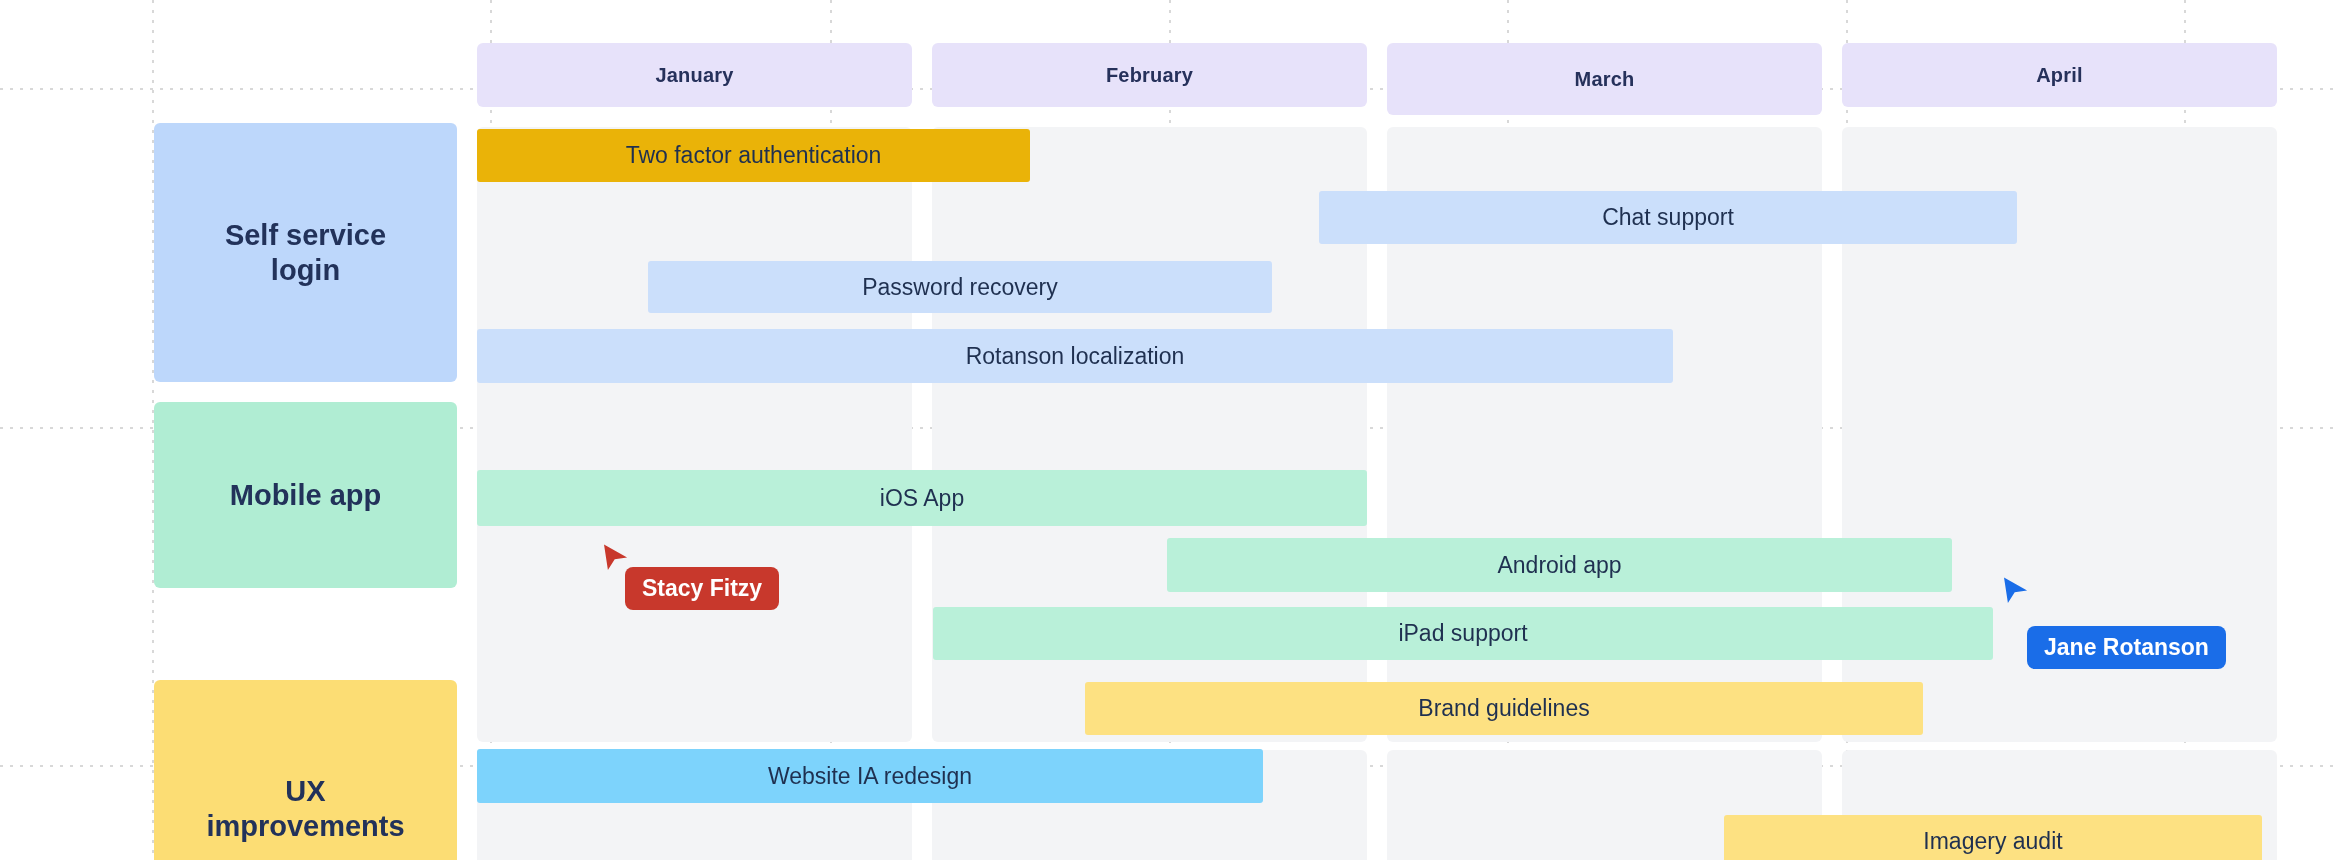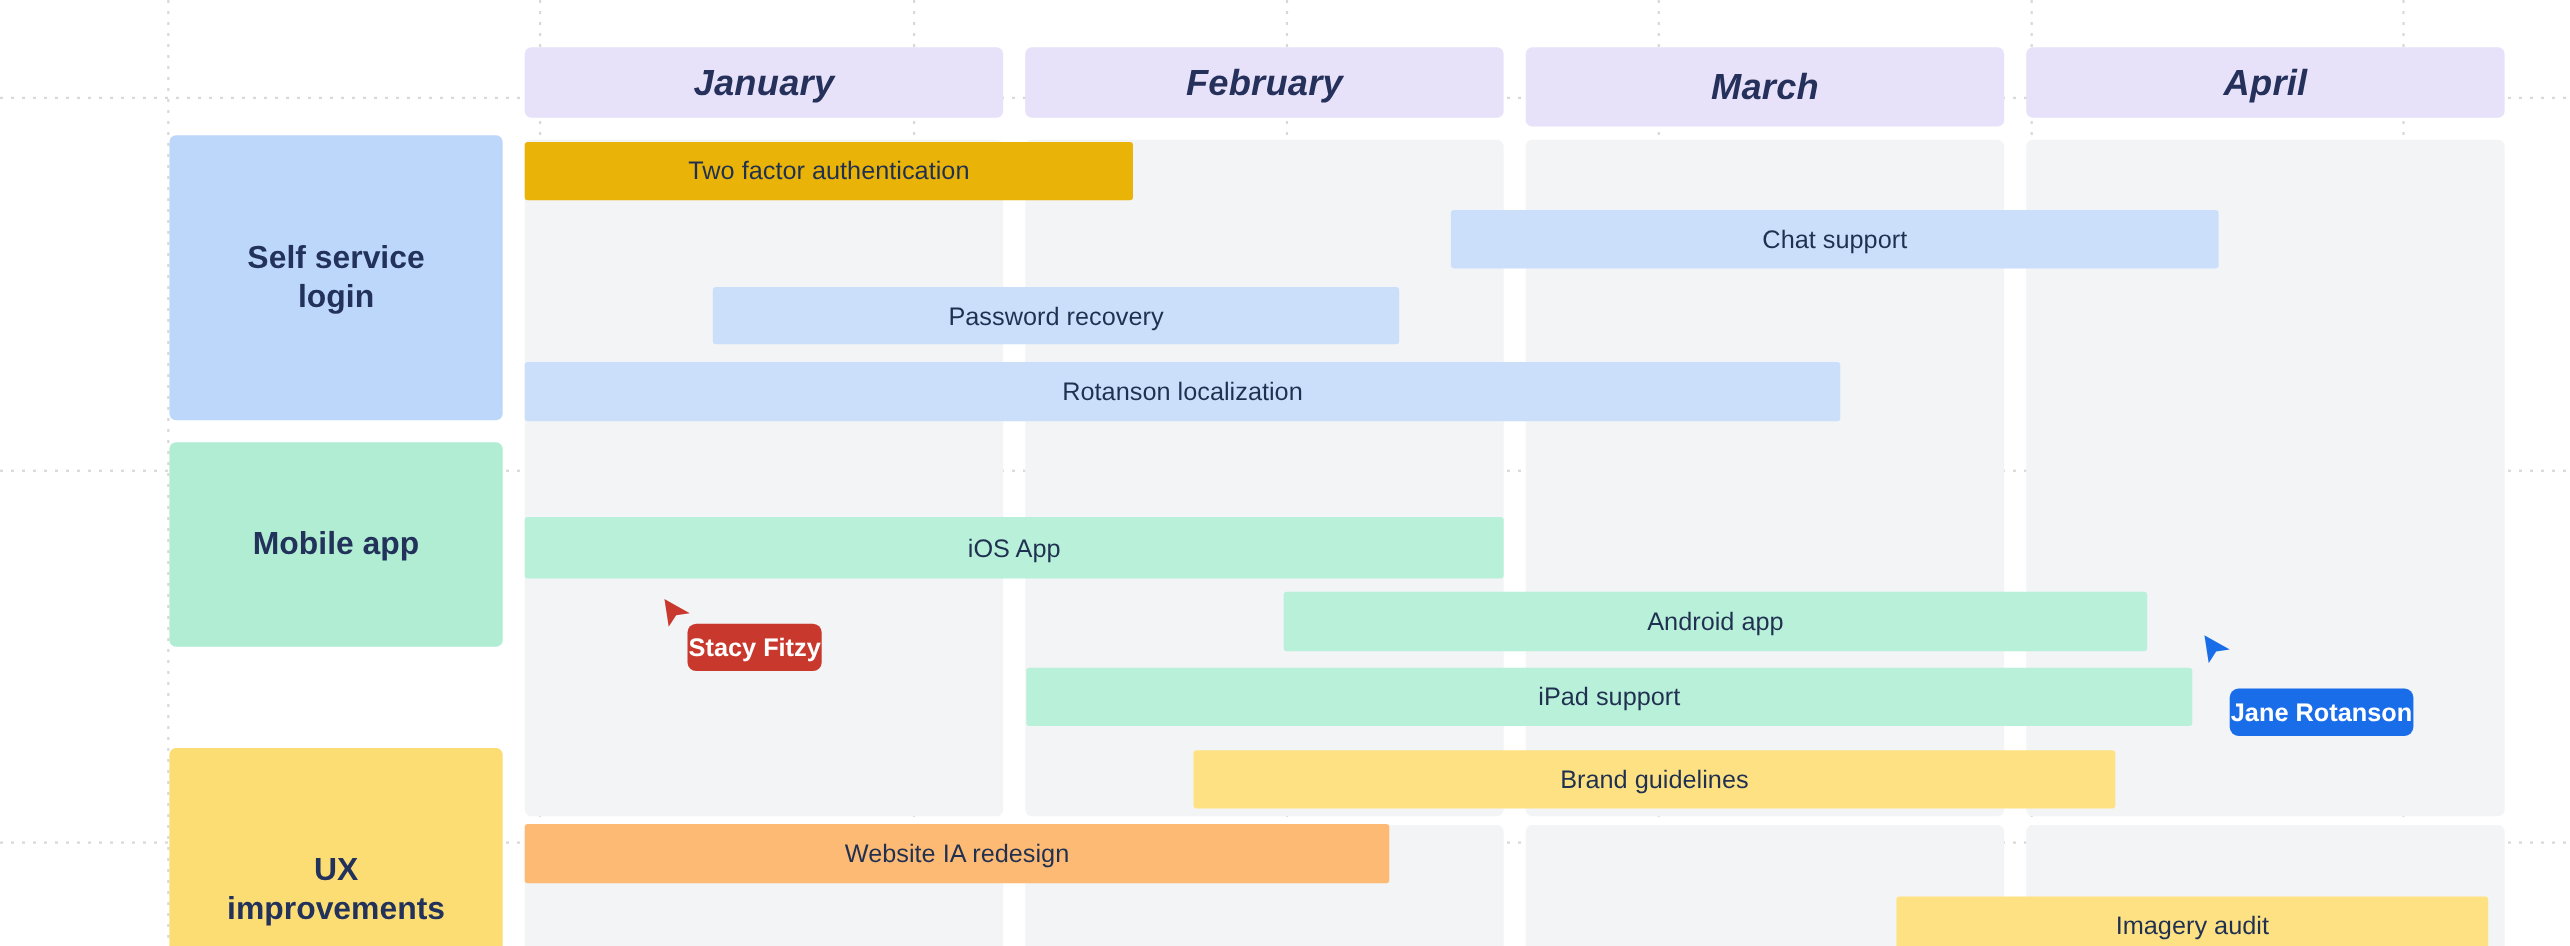--- a/index.html
+++ b/index.html
@@ -10,38 +10,38 @@
     overflow:hidden;
     font-family:"Liberation Sans", sans-serif;
   }
   .gridline{position:absolute;z-index:0;}
   .gridline.v{width:2px;background:repeating-linear-gradient(to bottom,#d8d8d8 0px,#d8d8d8 3px,transparent 3px,transparent 10px);}
   .gridline.h{height:2px;background:repeating-linear-gradient(to right,#d8d8d8 0px,#d8d8d8 3px,transparent 3px,transparent 10px);}
   .colbg{position:absolute;z-index:1;background:#f3f4f6;border-radius:6px;}
   .month-header{
     position:absolute;z-index:2;background:#e7e2fa;border-radius:6px;
     display:flex;align-items:center;justify-content:center;
-    font-size:33px;font-weight:700;color:#26315b;letter-spacing:0.2px;font-style:italic;
+    font-size:20px;font-weight:700;color:#26315b;letter-spacing:0.2px;
   }
   .lane{
     position:absolute;z-index:2;border-radius:6px;
     display:flex;align-items:center;justify-content:center;text-align:center;
     font-size:29px;font-weight:700;color:#22325a;line-height:1.2;
     padding:0 40px;box-sizing:border-box;
   }
   .task{
     position:absolute;z-index:3;border-radius:3px;
     display:flex;align-items:center;justify-content:center;
     font-size:23px;font-weight:400;color:#1f3050;white-space:nowrap;
   }
   .cursor{position:absolute;z-index:10;}
   .cursor-label{
     position:absolute;z-index:10;
     display:flex;align-items:center;justify-content:center;
-    padding:0 1px;height:43px;border-radius:8px;
+    padding:0 17px;height:43px;border-radius:8px;
     font-size:23px;font-weight:700;color:#ffffff;white-space:nowrap;
   }
 </style>
 </head>
 <body>
 
 <div id="canvas">
   <div id="grid-layer">
       <div class="gridline v" style="left: 152px; top: 0px; height: 860px;"></div>
       <div class="gridline v" style="left: 490px; top: 0px; height: 860px;"></div>
@@ -77,21 +77,21 @@
     </div>
   <div id="tasks-layer">
       <div class="task" style="left: 477px; top: 129px; width: 553px; height: 53px; background: #eab308;">Two factor authentication</div>
       <div class="task" style="left: 1319px; top: 191px; width: 698px; height: 53px; background: rgb(203, 223, 251);">Chat support</div>
       <div class="task" style="left: 648px; top: 261px; width: 624px; height: 52px; background: rgb(203, 223, 251);">Password recovery</div>
       <div class="task" style="left: 477px; top: 329px; width: 1196px; height: 54px; background: rgb(203, 223, 251);">Rotanson localization</div>
       <div class="task" style="left: 477px; top: 470px; width: 890px; height: 56px; background: rgb(185, 240, 217);">iOS App</div>
       <div class="task" style="left: 1167px; top: 538px; width: 785px; height: 54px; background: rgb(185, 240, 217);">Android app</div>
       <div class="task" style="left: 933px; top: 607px; width: 1060px; height: 53px; background: rgb(185, 240, 217);">iPad support</div>
       <div class="task" style="left: 1085px; top: 682px; width: 838px; height: 53px; background: rgb(253, 225, 130); text-align: center;">Brand guidelines</div>
-      <div class="task" style="left: 477px; top: 749px; width: 786px; height: 54px; background: #fdba74;">Website IA redesign</div>
+      <div class="task" style="left: 477px; top: 749px; width: 786px; height: 54px; background: #7dd3fc;">Website IA redesign</div>
       <div class="task" style="left: 1724px; top: 815px; width: 538px; height: 53px; background: rgb(253, 225, 130);">Imagery audit</div>
     </div>
   <div id="cursors-layer">
       <div class="cursor" style="left: 603px; top: 543px;">
         <svg width="30" height="30" viewBox="0 0 24 24" style="display:block;transform:rotate(10deg);transform-origin:0 0;">
           <path d="M1 1 L21 8 L11.5 11.2 L7.6 20.5 Z" fill="#c8382c"></path>
         </svg>
       </div>
       <div class="cursor-label" style="left: 625px; top: 567px; background: rgb(200, 56, 44);">Stacy Fitzy</div>
       <div class="cursor" style="left: 2003px; top: 576px;">

